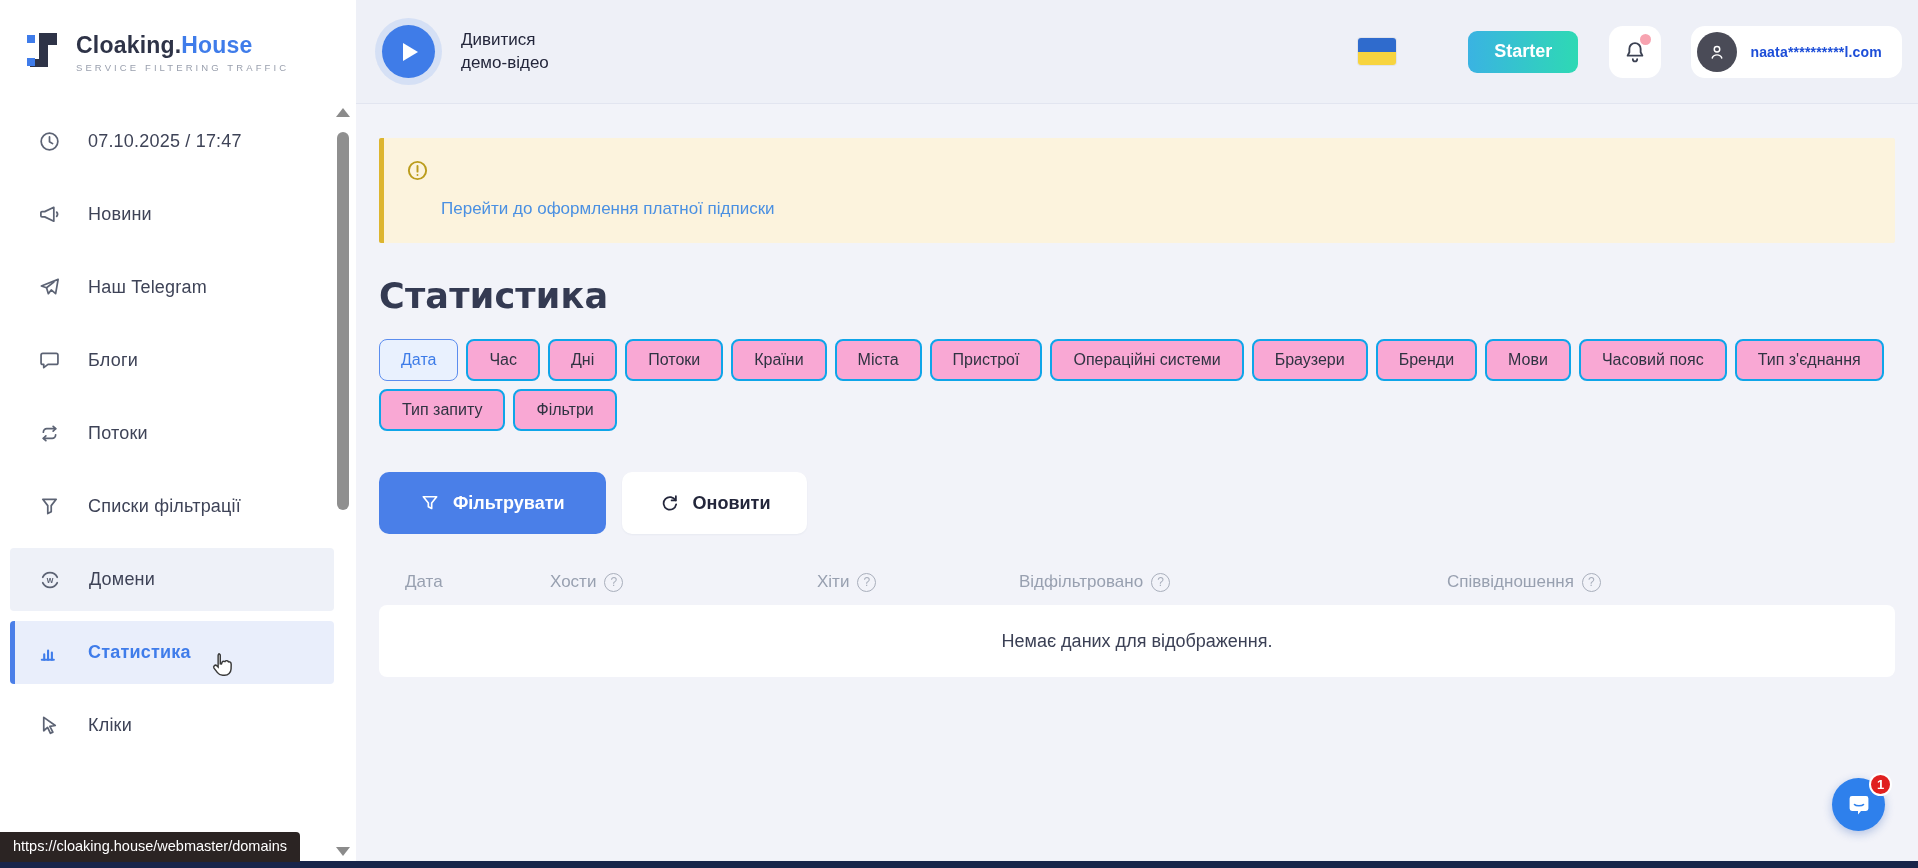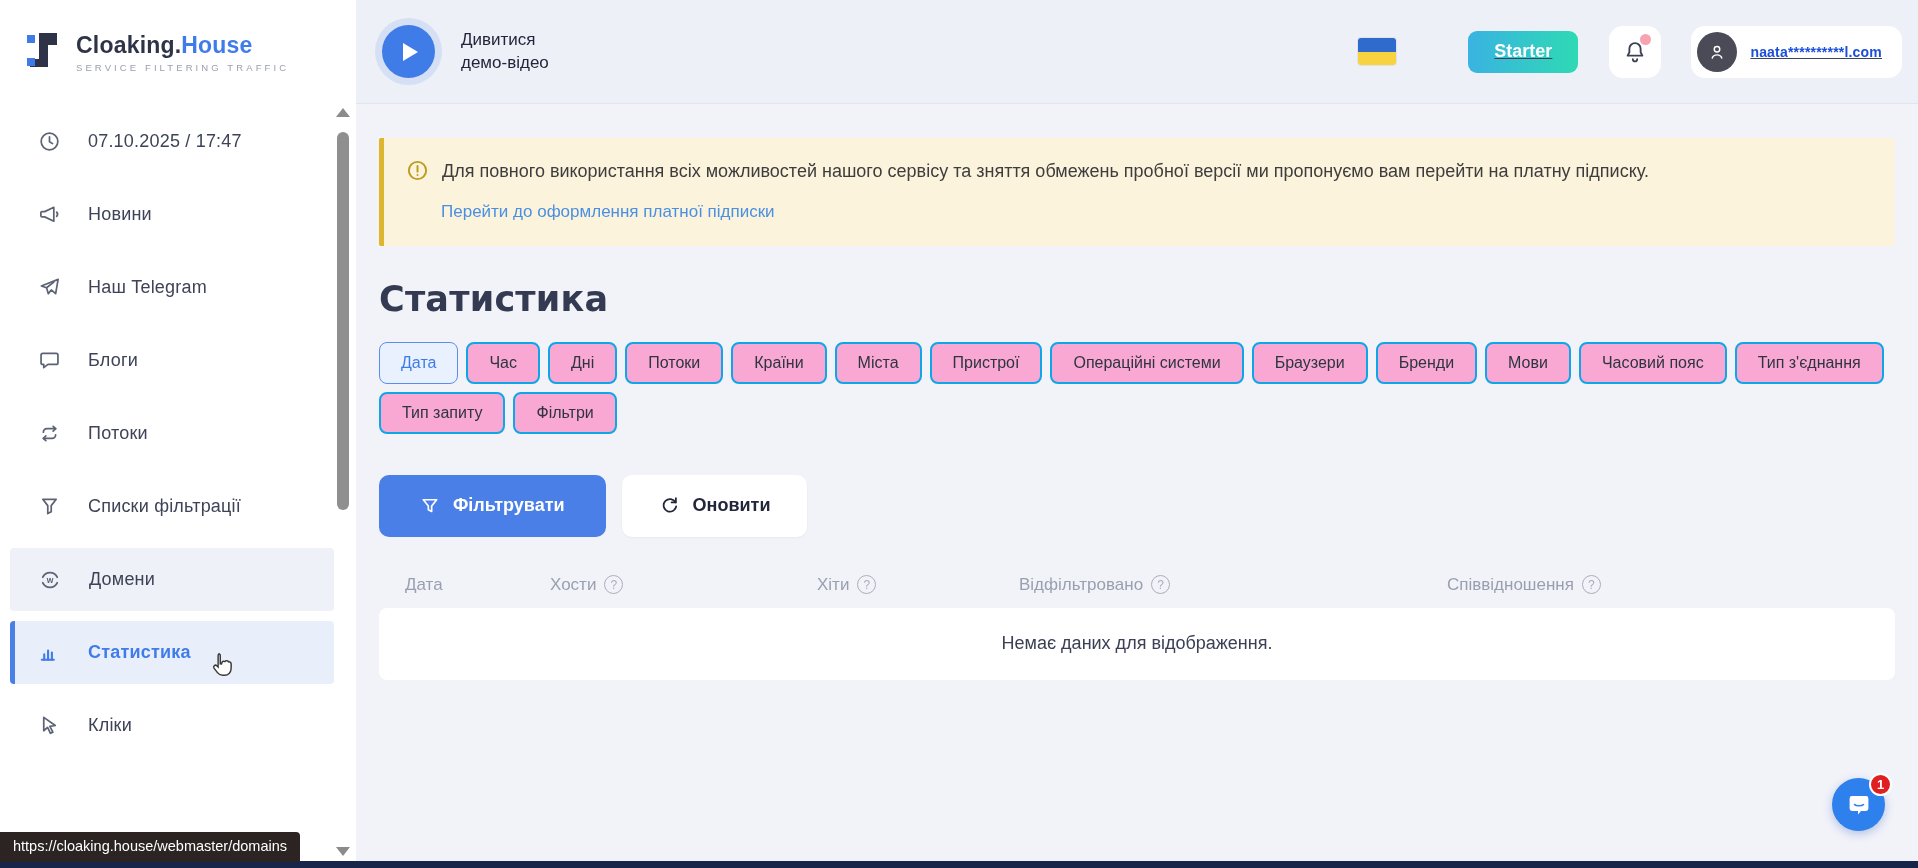--- a/index.html
+++ b/index.html
@@ -38,21 +38,21 @@
   
   .main { flex:1; display:flex; flex-direction:column; background:#f2f3f9; min-width:0; }
   .topbar { height:104px; background:#eef0f7; border-bottom:1px solid #e2e5f0; display:flex; align-items:center;
             justify-content:space-between; padding:0 16px 0 26px; flex-shrink:0; }
   .demo-group { display:flex; align-items:center; gap:26px; cursor:pointer; }
   .play-btn { width:53px; height:53px; border-radius:50%; background:#3f7ce8; border:none; cursor:pointer;
               display:flex; align-items:center; justify-content:center; box-shadow:0 0 0 7px rgba(63,124,232,.14); }
   .play-tri { width:0; height:0; border-top:9px solid transparent; border-bottom:9px solid transparent; border-left:15px solid #ffffff; margin-left:4px; }
   .demo-label { font-size:17px; font-weight:400; color:#23263b; line-height:1.35; }
 
-  .top-right { display:flex; align-items:center;text-decoration:underline; }
+  .top-right { display:flex; align-items:center; }
   .flag { width:38px; height:27px; border-radius:3px; overflow:hidden; cursor:pointer; margin-right:72px; box-shadow:0 0 0 1px rgba(0,0,0,.05); }
   .flag .f-top { height:50%; background:#2f6bcd; }
   .flag .f-bot { height:50%; background:#f7d43f; }
   .plan-btn { height:42px; padding:0 26px; border:none; border-radius:9px; cursor:pointer;
               background:linear-gradient(90deg,#3ab3e2,#2ed9b4); color:#ffffff; font-size:18px; font-weight:700;
               font-family:inherit; margin-right:31px; }
   .bell-wrap { position:relative; width:52px; height:52px; background:#ffffff; border-radius:14px; border:none; cursor:pointer;
                display:flex; align-items:center; justify-content:center; margin-right:30px; }
   .bell-dot { position:absolute; top:8px; right:10px; width:11px; height:11px; border-radius:50%; background:#f7a3b0; }
   .user-chip { display:flex; align-items:center; height:52px; background:#ffffff; border-radius:14px; border:none; cursor:pointer;
@@ -249,21 +249,20 @@
 
     <div class="content">
 
       <div class="banner">
         <div class="banner-row">
           <svg width="23" height="23" viewBox="0 0 24 24" fill="none" stroke="#bb9c1d" stroke-width="2" stroke-linecap="round">
               <circle cx="12" cy="12" r="9"></circle>
               <path d="M12 7.2v6"></path>
               <path d="M12 16.6v.2"></path>
             </svg>
-          <div class="banner-text">Для повного використання всіх можливостей нашого сервісу та зняття обмежень пробної версії ми пропонуємо вам перейти на платну підписку.</div>
         </div>
         <a class="banner-link">Перейти до оформлення платної підписки</a>
       </div>
 
       <h1 class="page-title">Статистика</h1>
 
       <div class="chips">
           <button class="chip active">Дата</button>
           <button class="chip">Час</button>
           <button class="chip">Дні</button>

